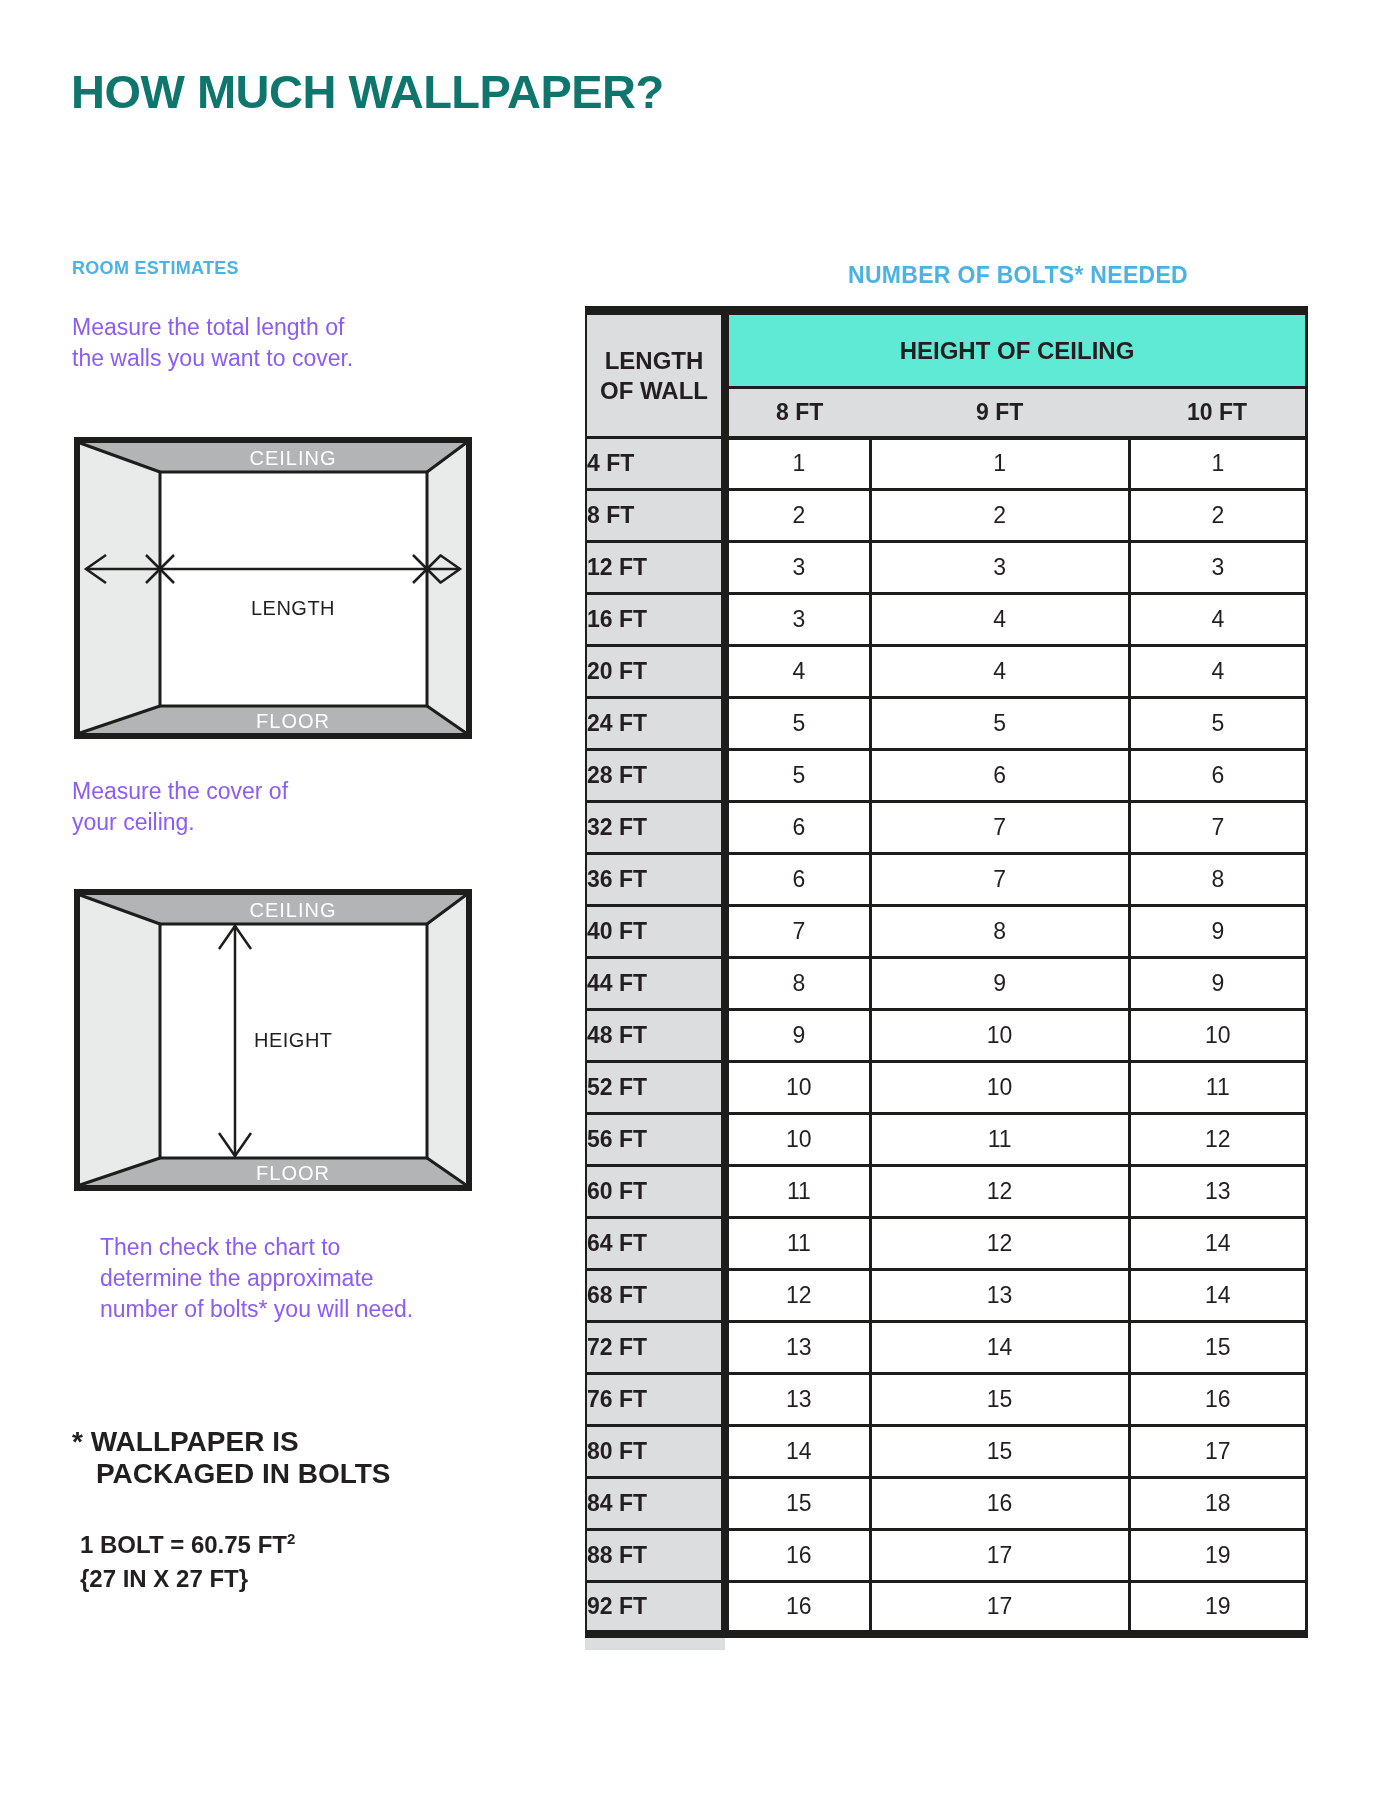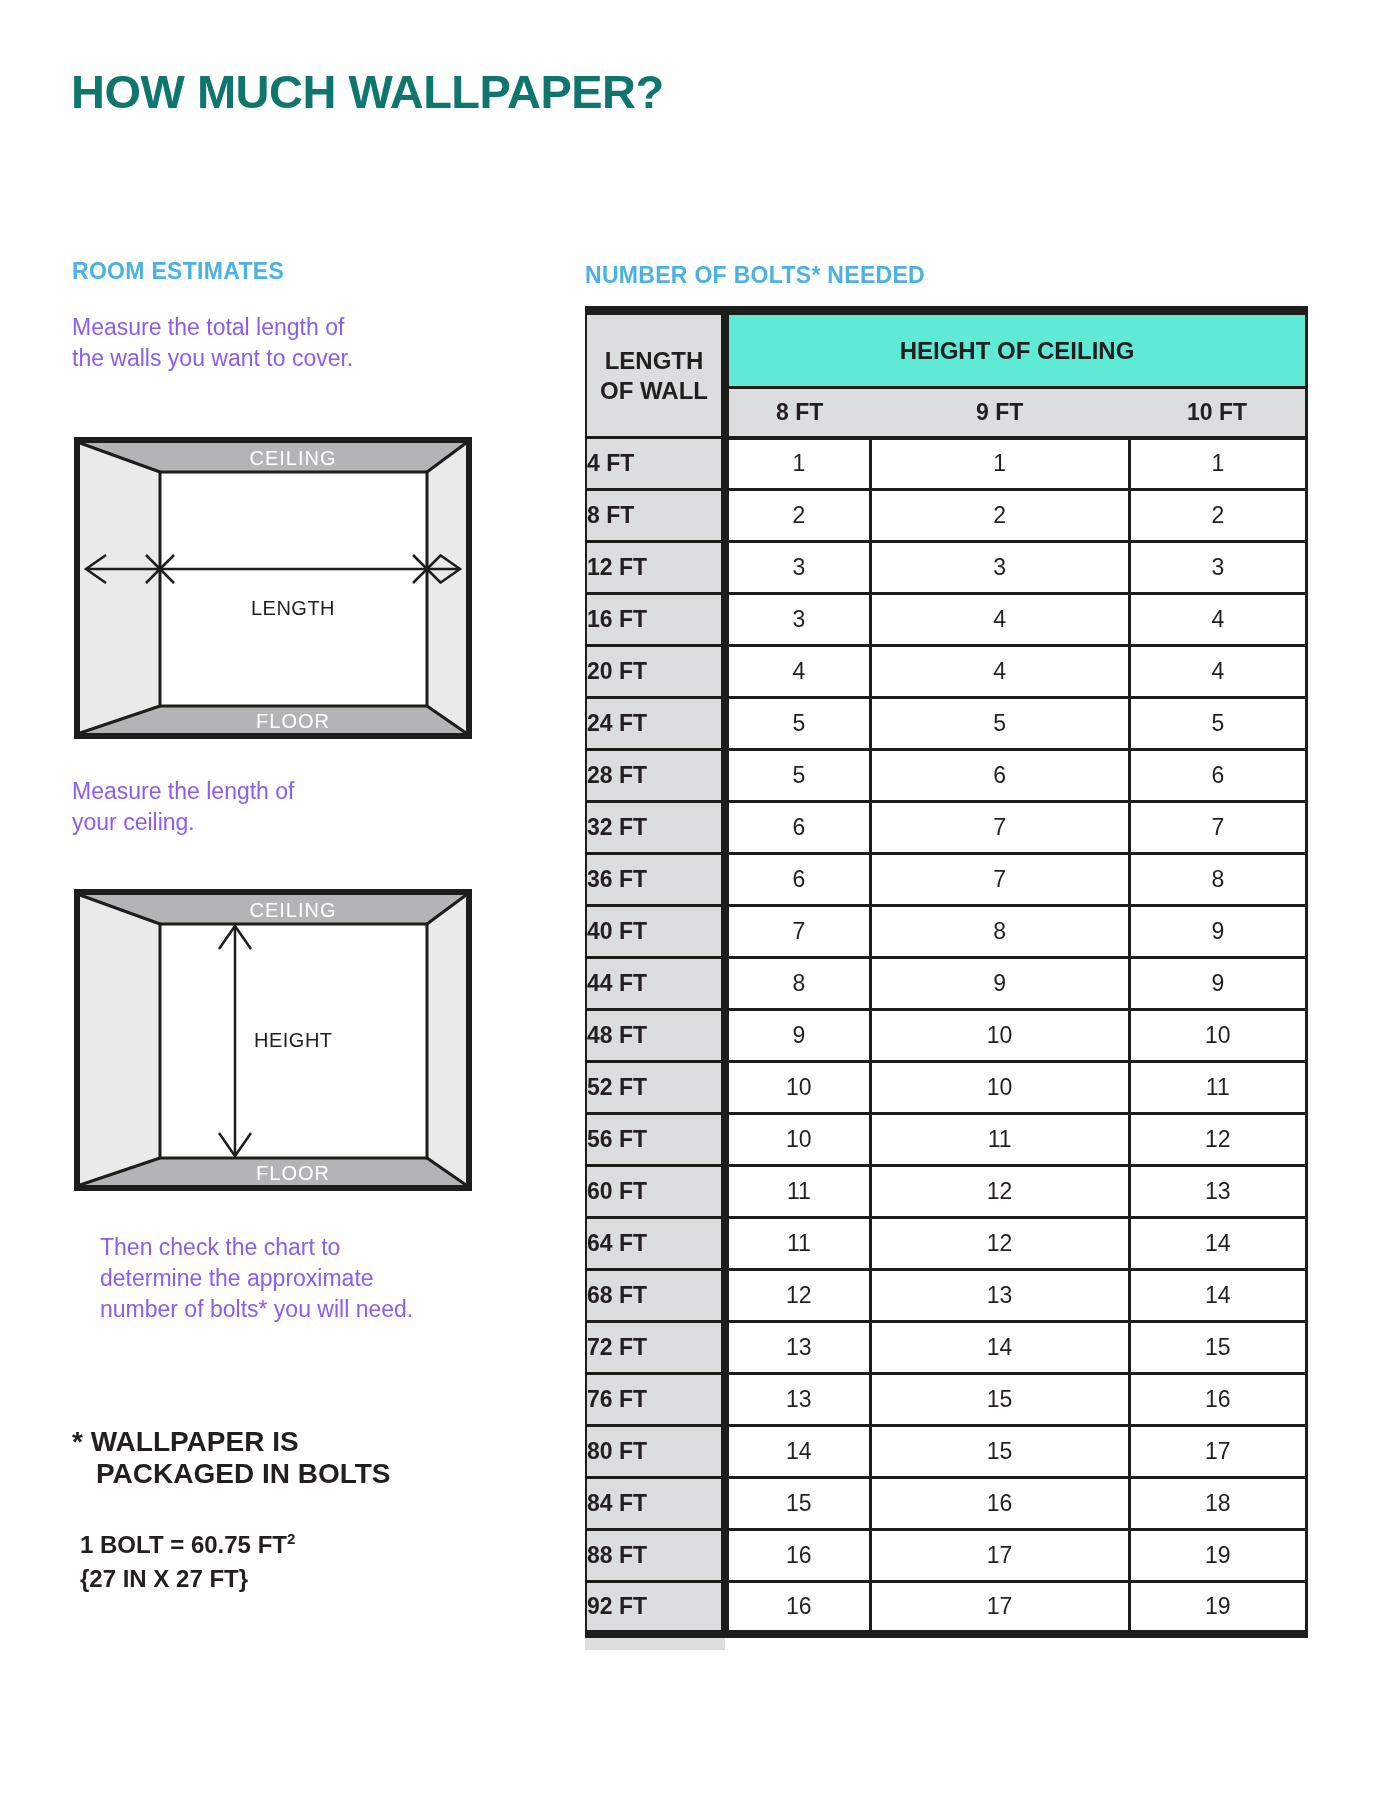--- a/index.html
+++ b/index.html
@@ -11,39 +11,39 @@
   }
   .abs { position:absolute; }
 
   .page-title {
     left:71px; top:64px;
     font-size:47px; font-weight:bold; letter-spacing:-0.5px;
     color:#0f766e; white-space:nowrap;
   }
   .section-heading {
     left:72px; top:258px;
-    font-size:23px; font-weight:bold; letter-spacing:0.3px;
+    font-size:18px; font-weight:bold; letter-spacing:0.3px;
     color:#4bb2e2;
     text-align:center;
   }
   .para { font-size:23px; line-height:31px; color:#8b5cf6; }
   .para-1 { left:72px; top:312px; }
   .para-2 { left:72px; top:776px; }
   .para-3 { left:72px; top:1232px;margin-left:28px; }
 
   .diagram-1 { left:74px; top:437px; }
   .diagram-2 { left:74px; top:889px; }
 
   .footnote { left:72px; top:1426px; font-size:28px; font-weight:bold; line-height:32px; }
   .footnote .indent { padding-left:24px; }
   .bolt-info { left:80px; top:1522px; font-size:24px; font-weight:bold; line-height:34px; }
   .bolt-info sup { font-size:15px; }
 
   .table-heading {
-    left:585px; top:262px; width:580px; text-align:left;
+    left:608px; top:262px; width:580px; text-align:right;
     font-size:23px; font-weight:bold; letter-spacing:0.3px;
     color:#4bb2e2;
   }
   .table-wrap { left:585px; top:306px; width:723px; }
   table.bolts {
     border-collapse:collapse; table-layout:fixed; width:723px;
     border-top:9px solid #1d1d1b; border-bottom:8px solid #1d1d1b;
   }
   table.bolts col.c-label { width:138px; }
   table.bolts col.c-8 { width:144px; }
@@ -114,21 +114,21 @@
     <line x1="72" y1="146" x2="100" y2="118"></line>
     <line x1="339" y1="118" x2="367" y2="146"></line>
     <line x1="339" y1="146" x2="367" y2="118"></line>
   </g>
   <text class="room-label-light" x="219" y="28" text-anchor="middle">CEILING</text>
   <text class="room-label-light" x="219" y="291" text-anchor="middle">FLOOR</text>
   <text class="room-label-dark" x="219" y="178" text-anchor="middle">LENGTH</text>
 </svg>
 
 <div class="abs para para-2">
-  <div>Measure the length of</div>
+  <div>Measure the cover of</div>
   <div>your ceiling.</div>
 </div>
 
 <svg class="abs diagram-2" width="398" height="302" viewBox="0 0 398 302">
   <polygon points="6,6 392,6 353,35 86,35" fill="#b3b4b6"></polygon>
   <polygon points="86,269 353,269 392,296 6,296" fill="#b3b4b6"></polygon>
   <polygon points="6,6 86,35 86,269 6,296" fill="#e9eaea"></polygon>
   <polygon points="353,35 392,6 392,296 353,269" fill="#e9eaea"></polygon>
   <rect x="86" y="35" width="267" height="234" fill="#ffffff" stroke="#1d1d1b" stroke-width="3"></rect>
   <line x1="6" y1="6" x2="86" y2="35" stroke="#1d1d1b" stroke-width="3"></line>

